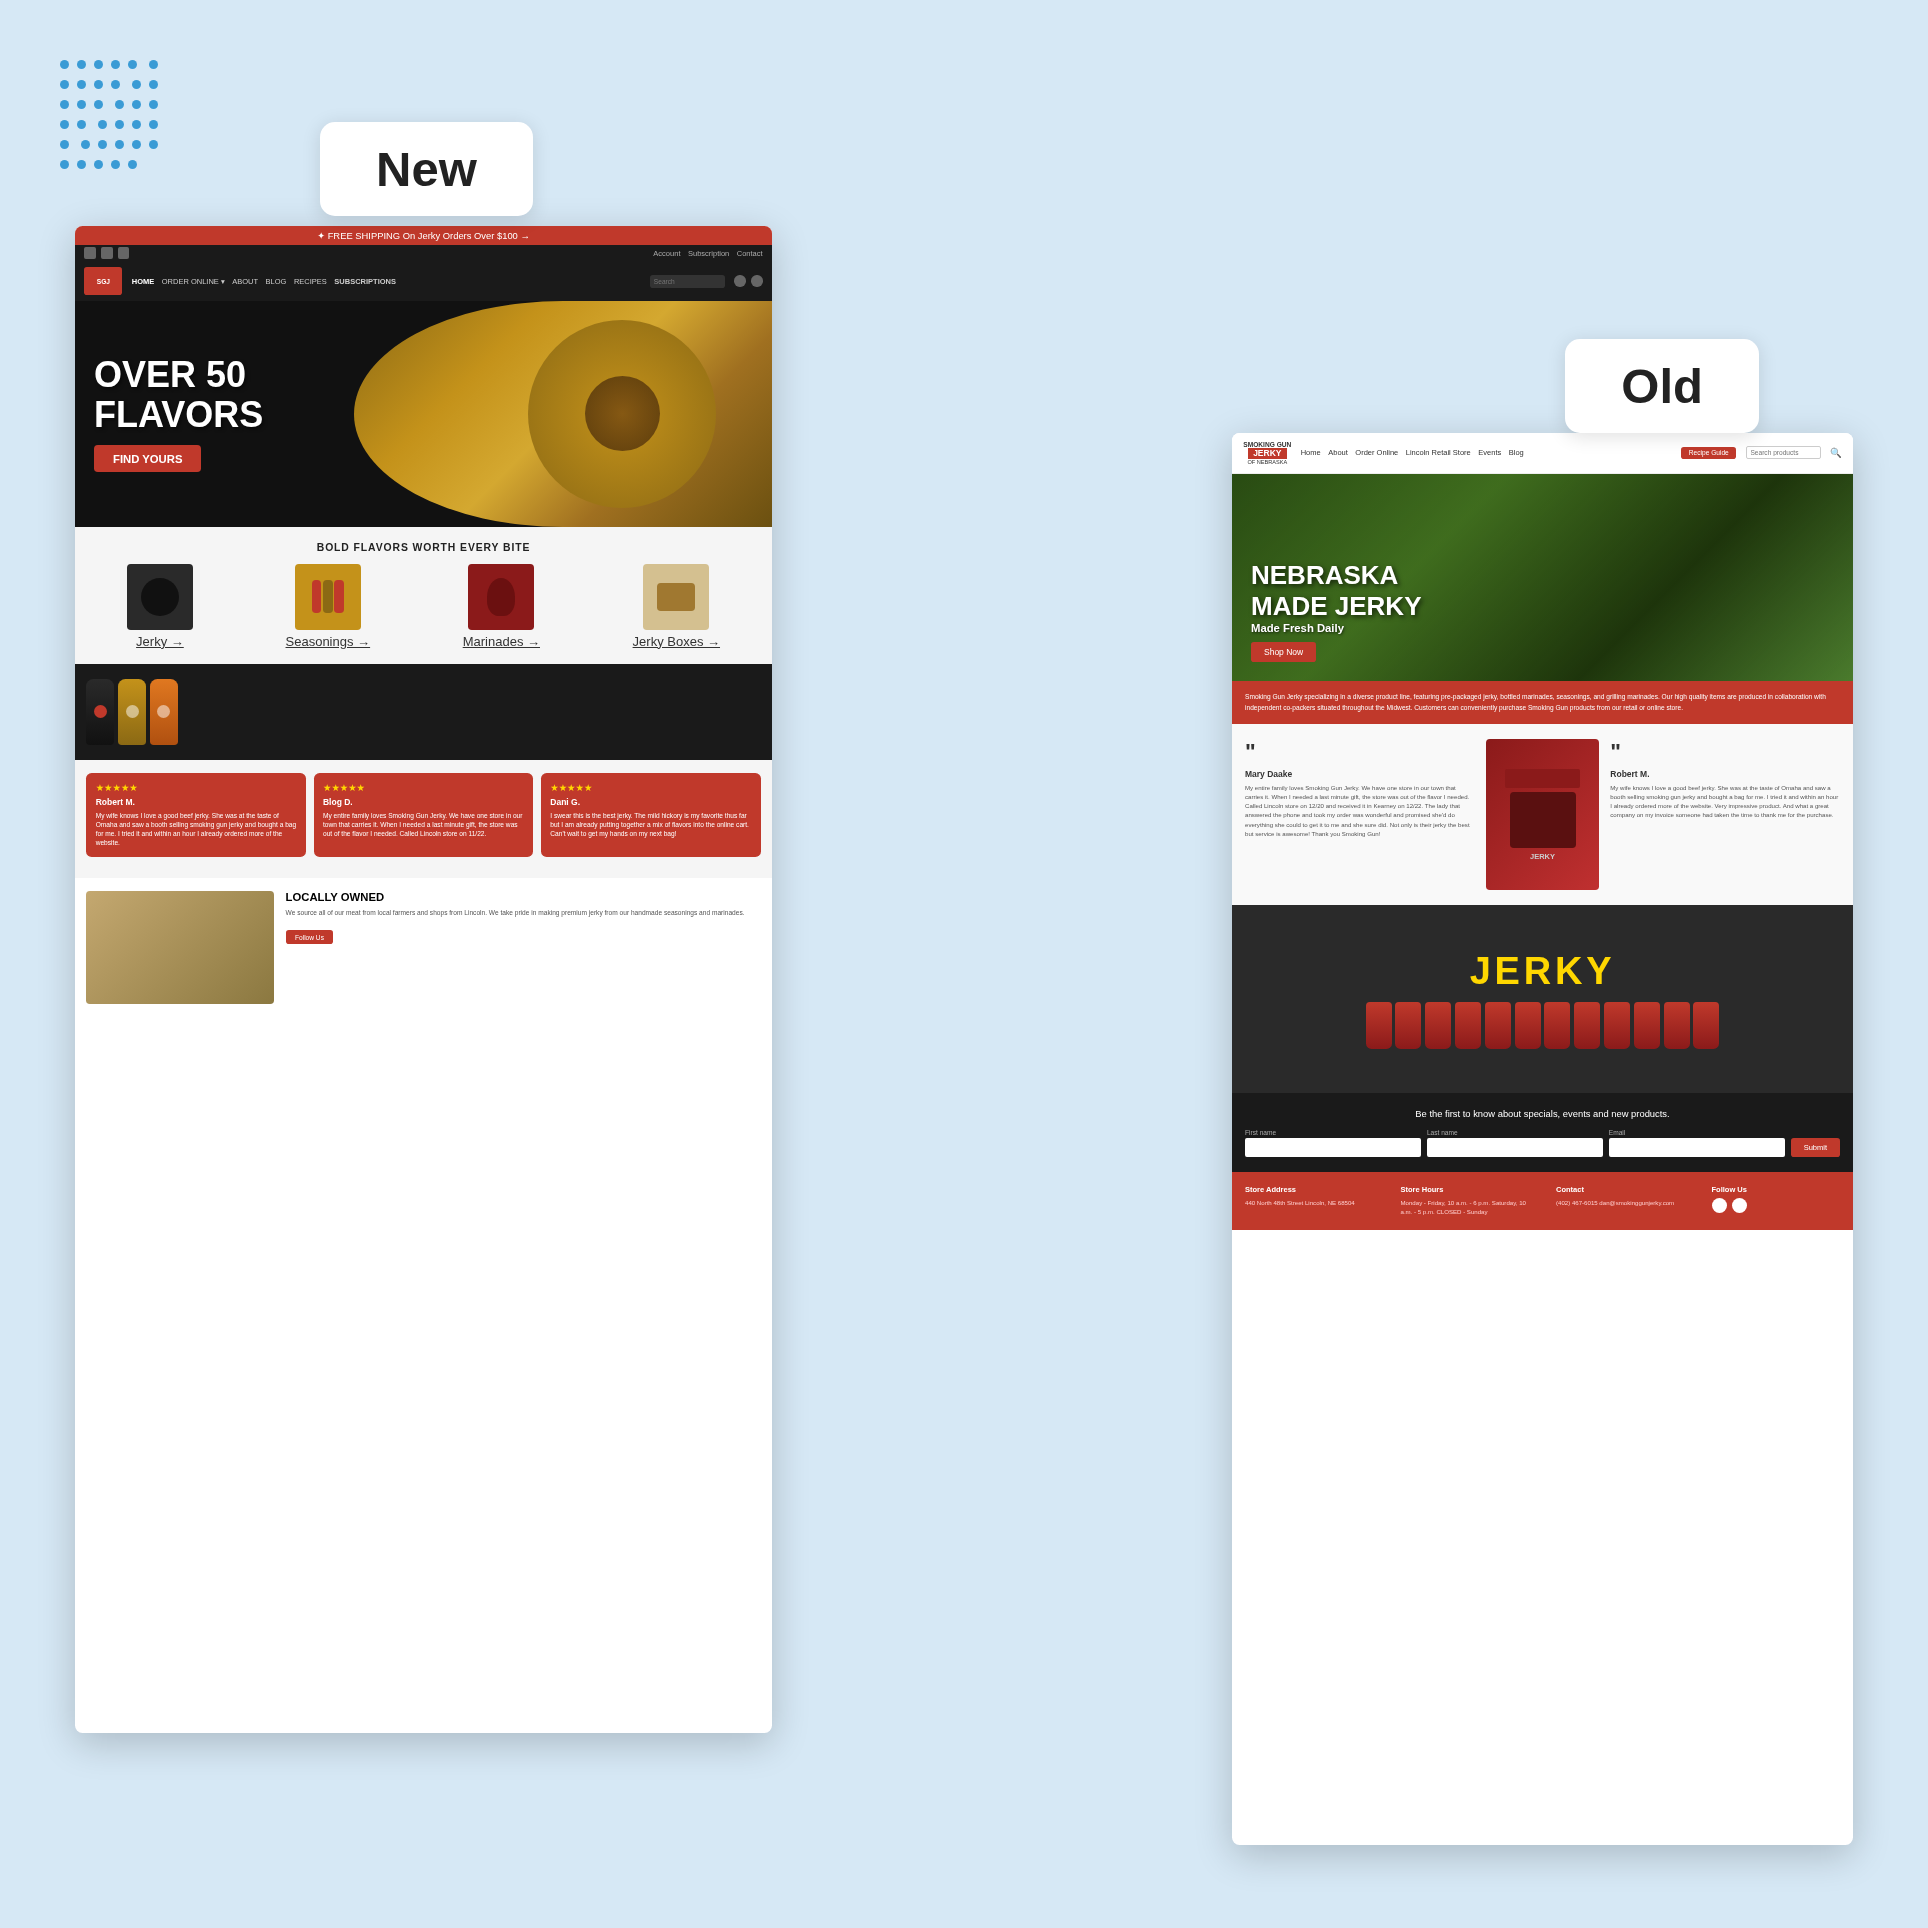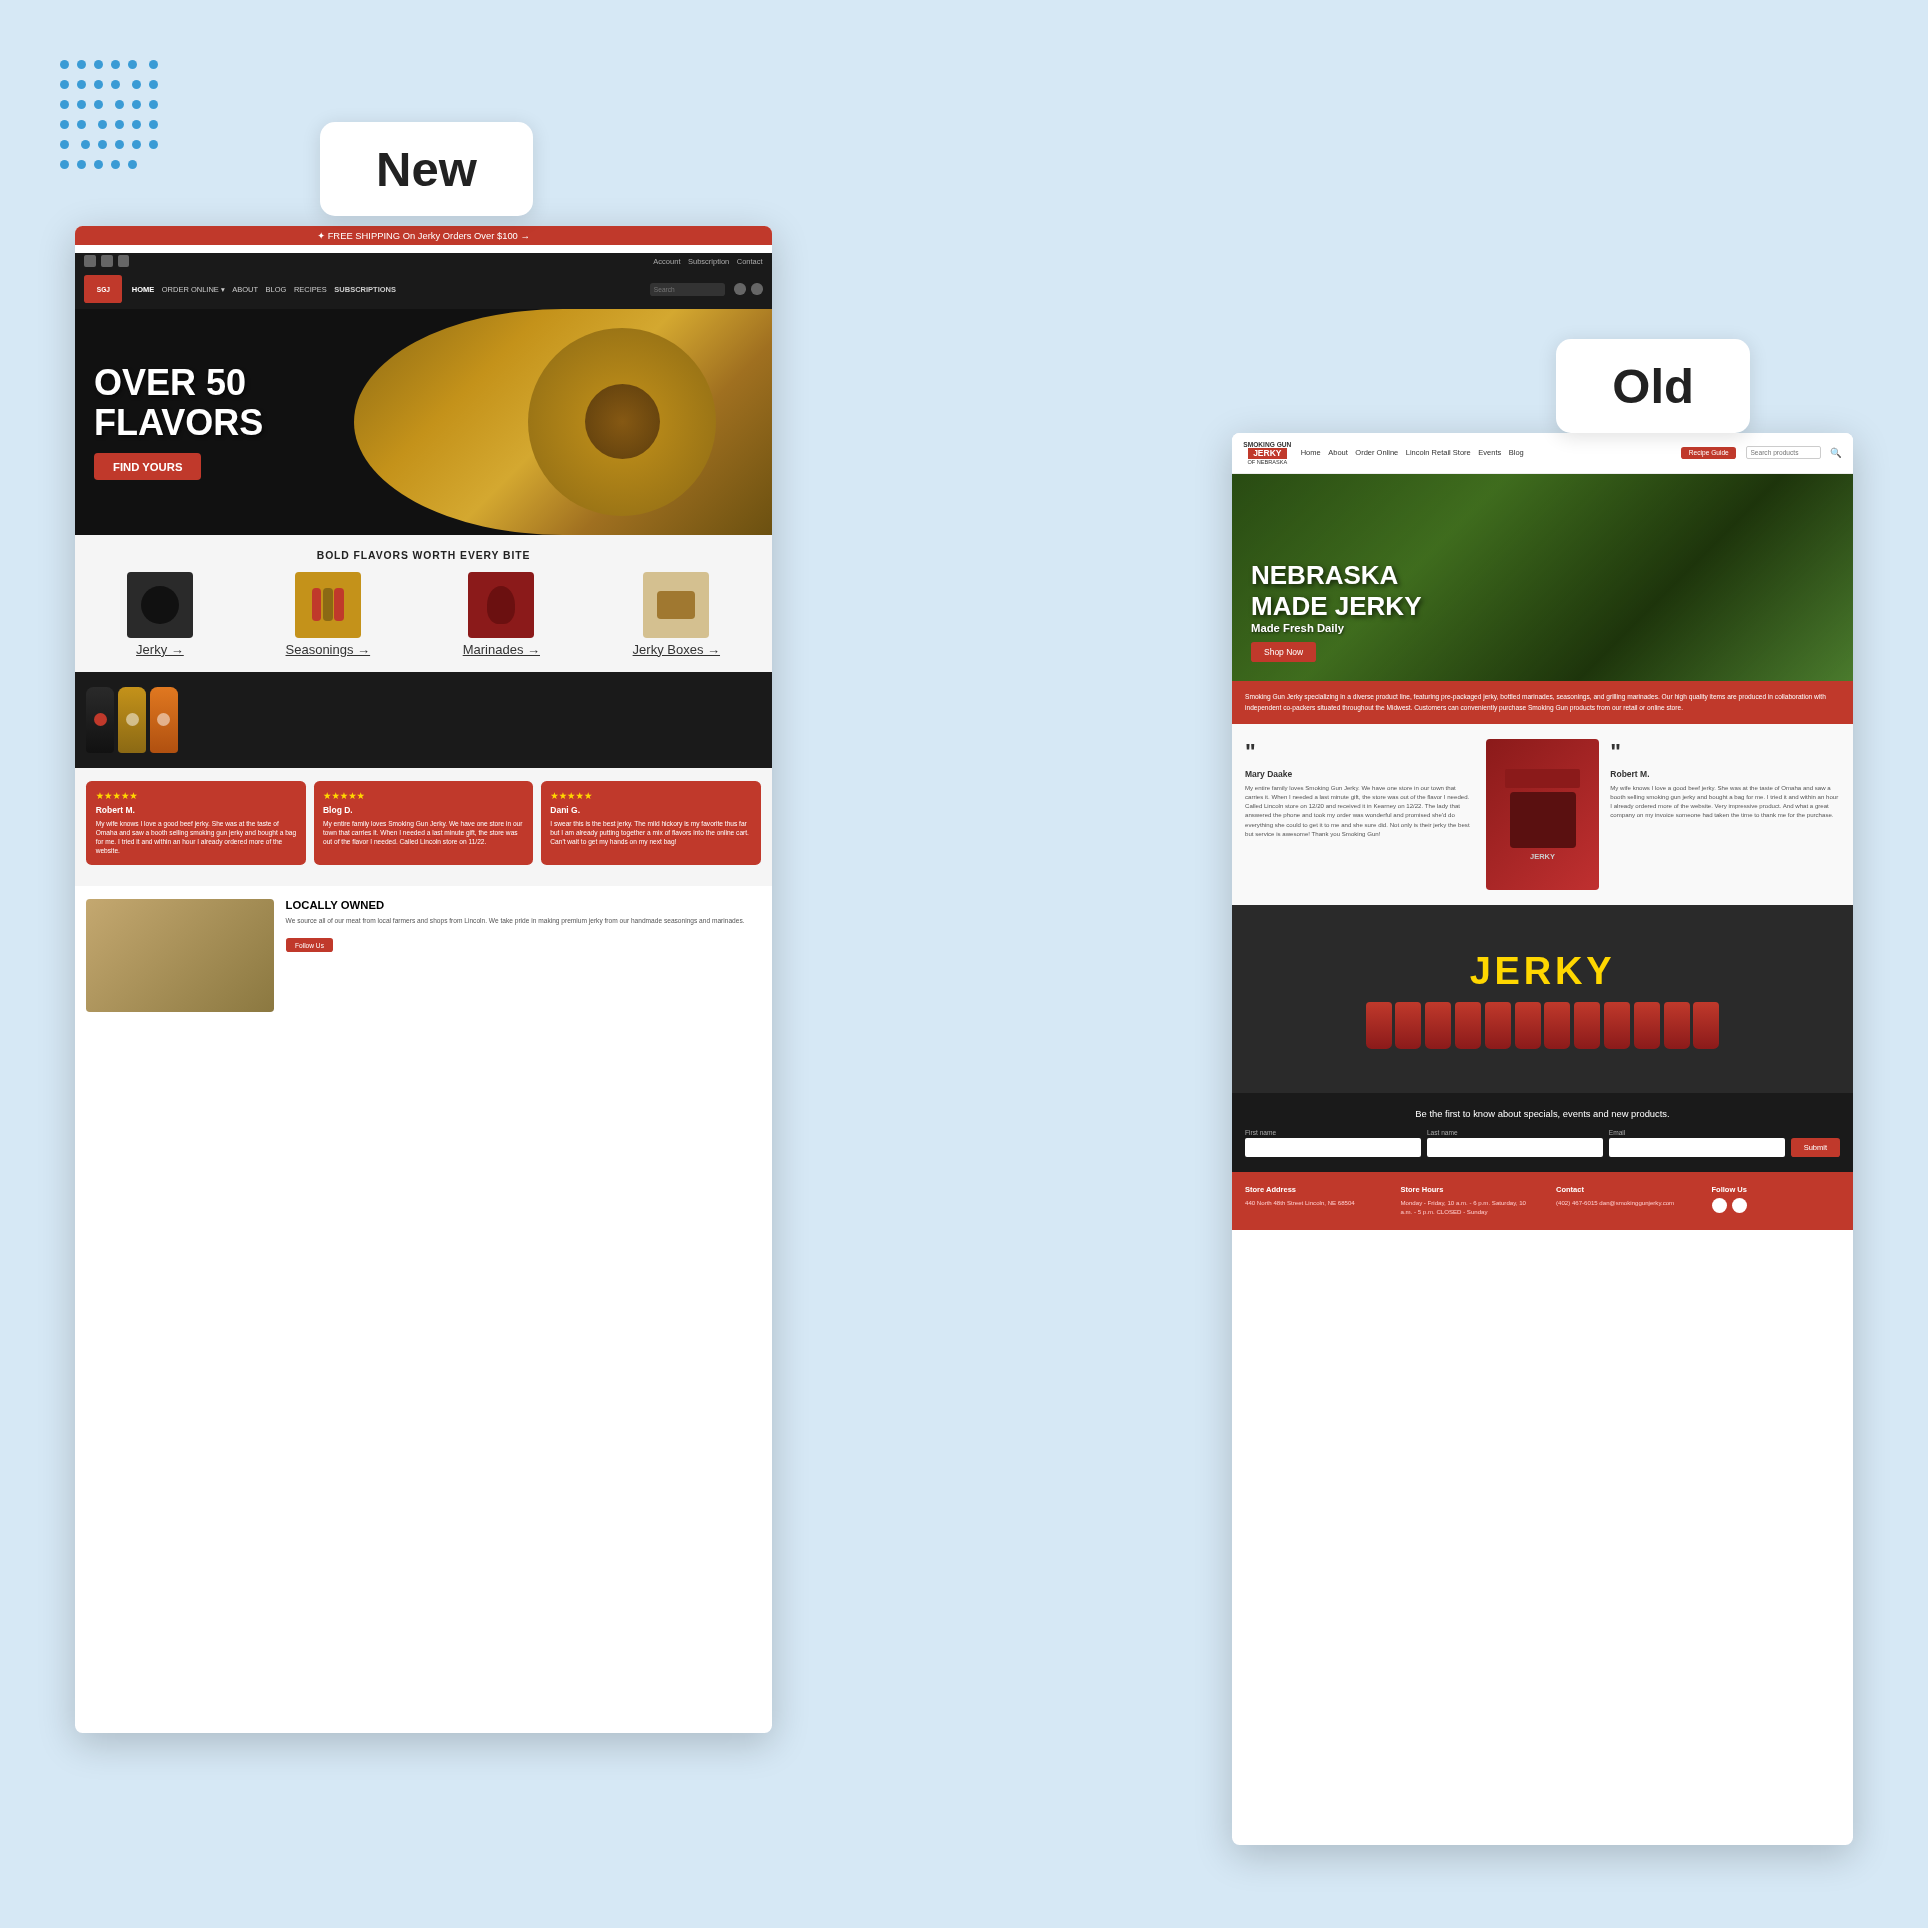--- a/index.html
+++ b/index.html
@@ -41,21 +41,21 @@
       font-weight: bold;
       color: #222;
       box-shadow: 0 3.8px 19px rgba(0,0,0,0.12);
       z-index: 10;
     }
 
     
     .old-label {
       position: absolute;
       top: 339px;
-      right: 178px;
+      right: 169px;
       background: white;
       border-radius: 15px;
       padding: 19px 56px;
       font-size: 49px;
       font-weight: bold;
       color: #222;
       box-shadow: 0 3.8px 19px rgba(0,0,0,0.12);
       z-index: 10;
     }
 
@@ -81,21 +81,20 @@
       padding: 3.8px;
     }
 
     
     .new-social-bar {
       background: #1a1a1a;
       display: flex;
       align-items: center;
       padding: 2.8px 9.4px;
       gap: 5.6px;
-      margin-top: 8px;
     }
     .new-social-bar .social-icon {
       width: 11.3px;
       height: 11.3px;
       background: #666;
       border-radius: 1.9px;
     }
     .new-social-bar .spacer { flex: 1; }
     .new-social-bar .nav-links {
       color: #aaa;

